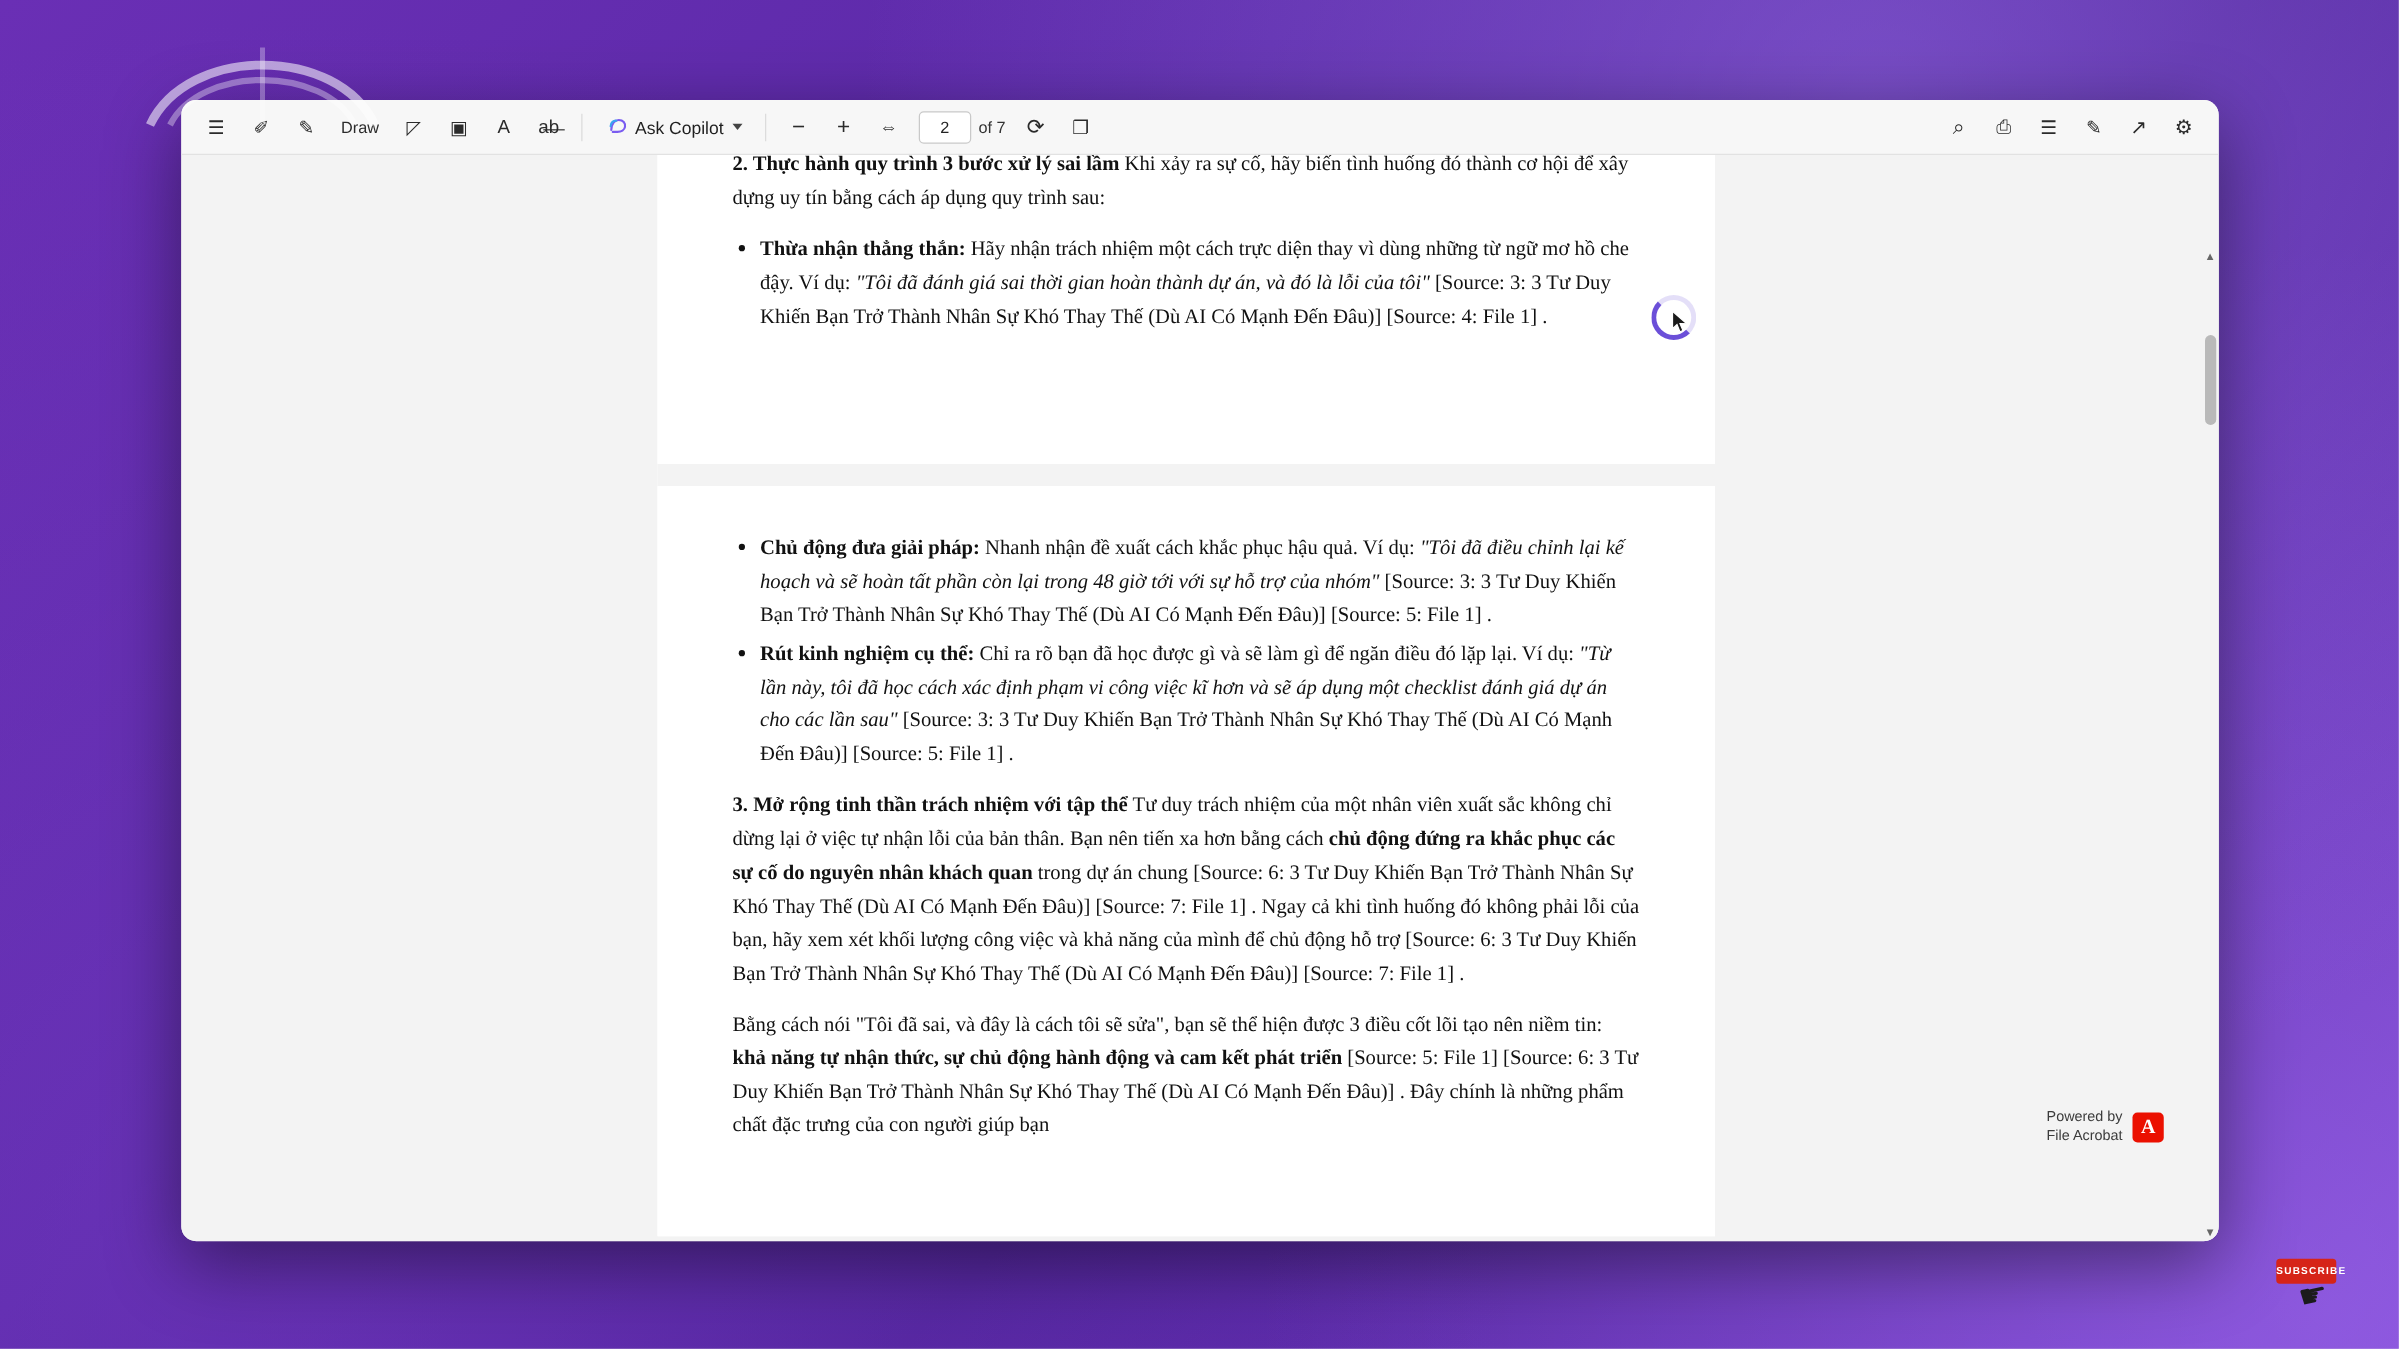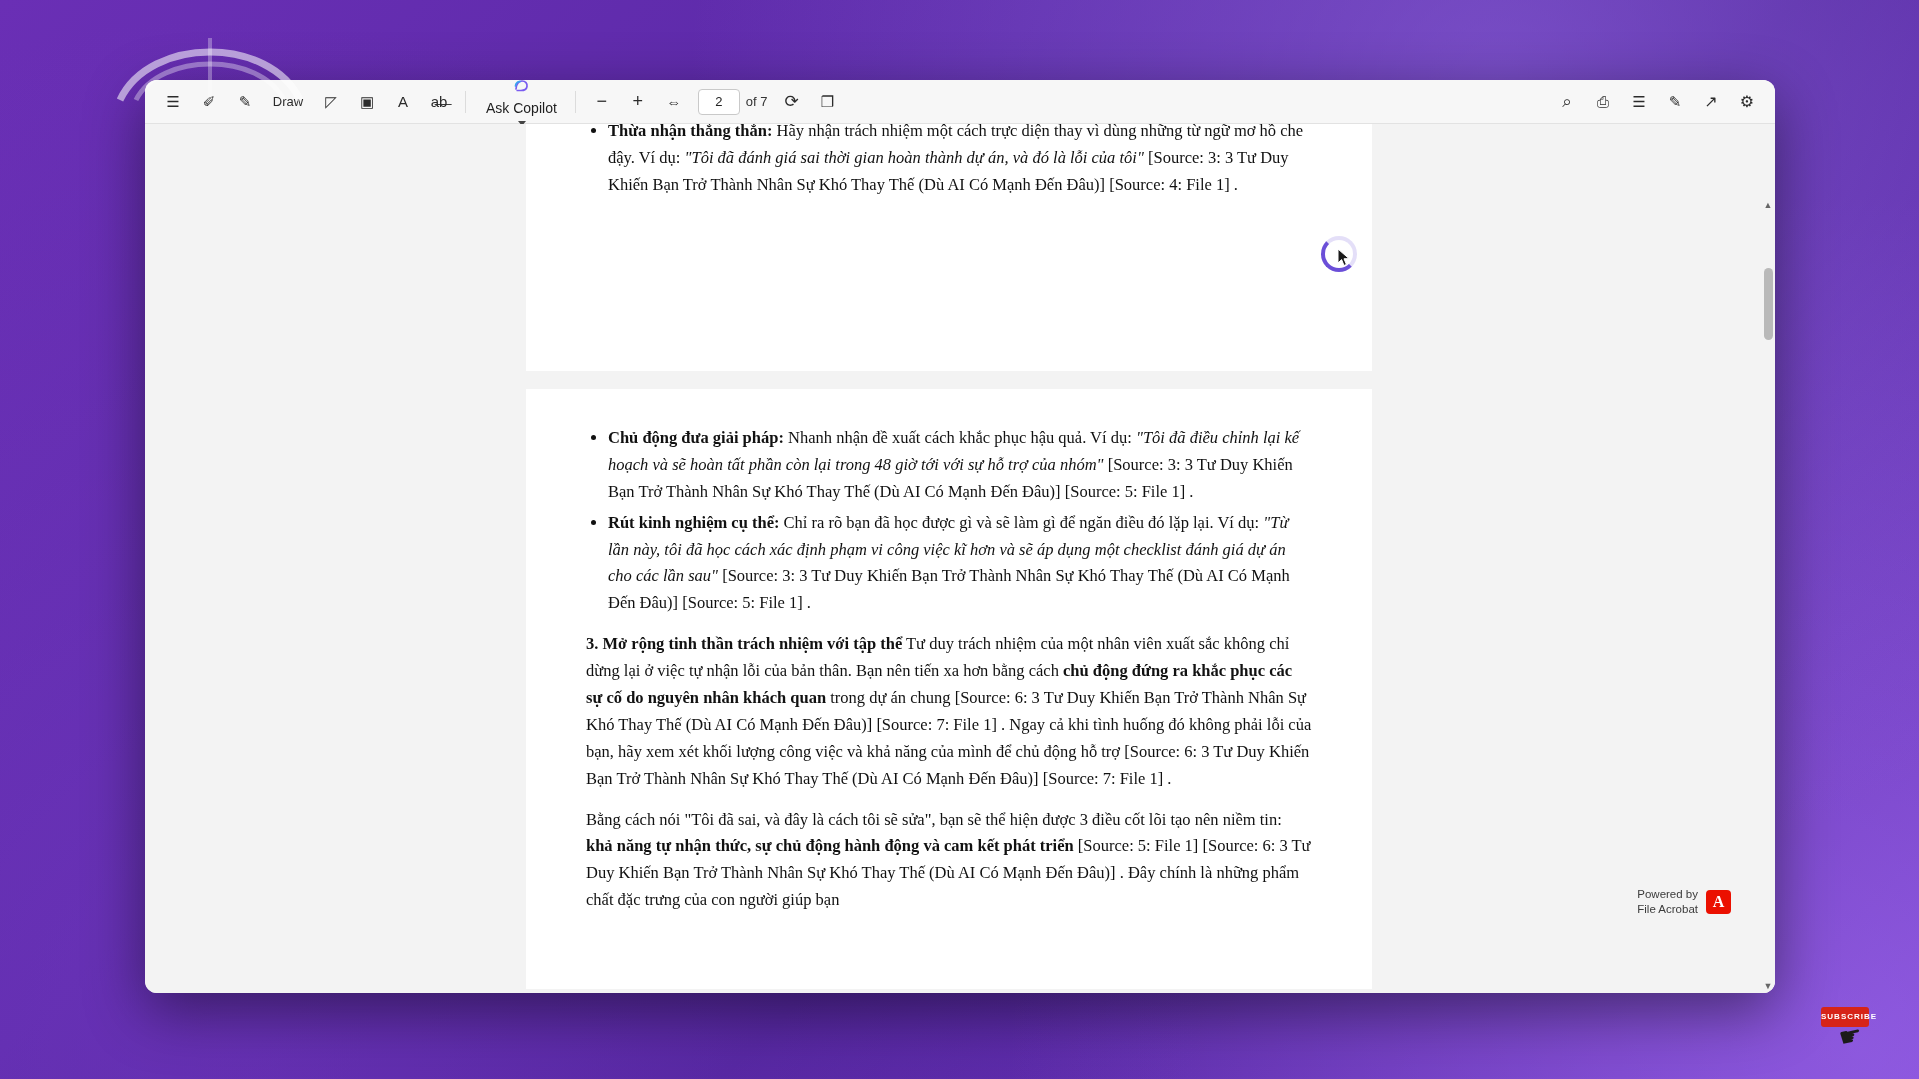--- a/index.html
+++ b/index.html
@@ -83,21 +83,20 @@
   .tb-sep {
     width: 1px; height: 22px; background: #dcdcdc; margin: 0 8px;
   }
   .ask-copilot {
     display: flex; align-items: center; gap: 5px;
     padding: 4px 10px 4px 8px;
     border-radius: 6px;
     font-size: 14px;
     color: #1f1f1f;
     margin-left: 4px;
-    flex-direction: column;
   }
   .copilot-icon {
     width: 17px; height: 17px;
     display:inline-block;
   }
   .caret {
     width: 0; height: 0;
     border-left: 4px solid transparent;
     border-right: 4px solid transparent;
     border-top: 5px solid #444;
@@ -340,20 +339,23 @@
     <div class="tb-btn" style="font-size:16px;">↗</div>
     <div class="tb-btn" style="font-size:16px;">⚙</div>
   </div>
 
   <div class="doc-area">
 
     <div class="page-canvas">
 
       <div class="page page-1">
         <div class="doc-text" style="margin-top:-6px;">
+          <p>
+            <b>2. Thực hành quy trình 3 bước xử lý sai lầm</b><span> Khi xảy ra sự cố, hãy biến tình huống đó thành cơ hội để xây dựng uy tín bằng cách áp dụng quy trình sau:</span>
+          </p>
           <ul class="bullets">
             <li>
               <b>Thừa nhận thẳng thắn:</b><span> Hãy nhận trách nhiệm một cách trực diện thay vì dùng những từ ngữ mơ hồ che đậy. Ví dụ: </span><i>"Tôi đã đánh giá sai thời gian hoàn thành dự án, và đó là lỗi của tôi"</i><span> [Source: 3: 3 Tư Duy Khiến Bạn Trở Thành Nhân Sự Khó Thay Thế (Dù AI Có Mạnh Đến Đâu)] [Source: 4: File 1] .</span>
             </li>
           </ul>
         </div>
       </div>
 
       <div class="page-gap"></div>
 

